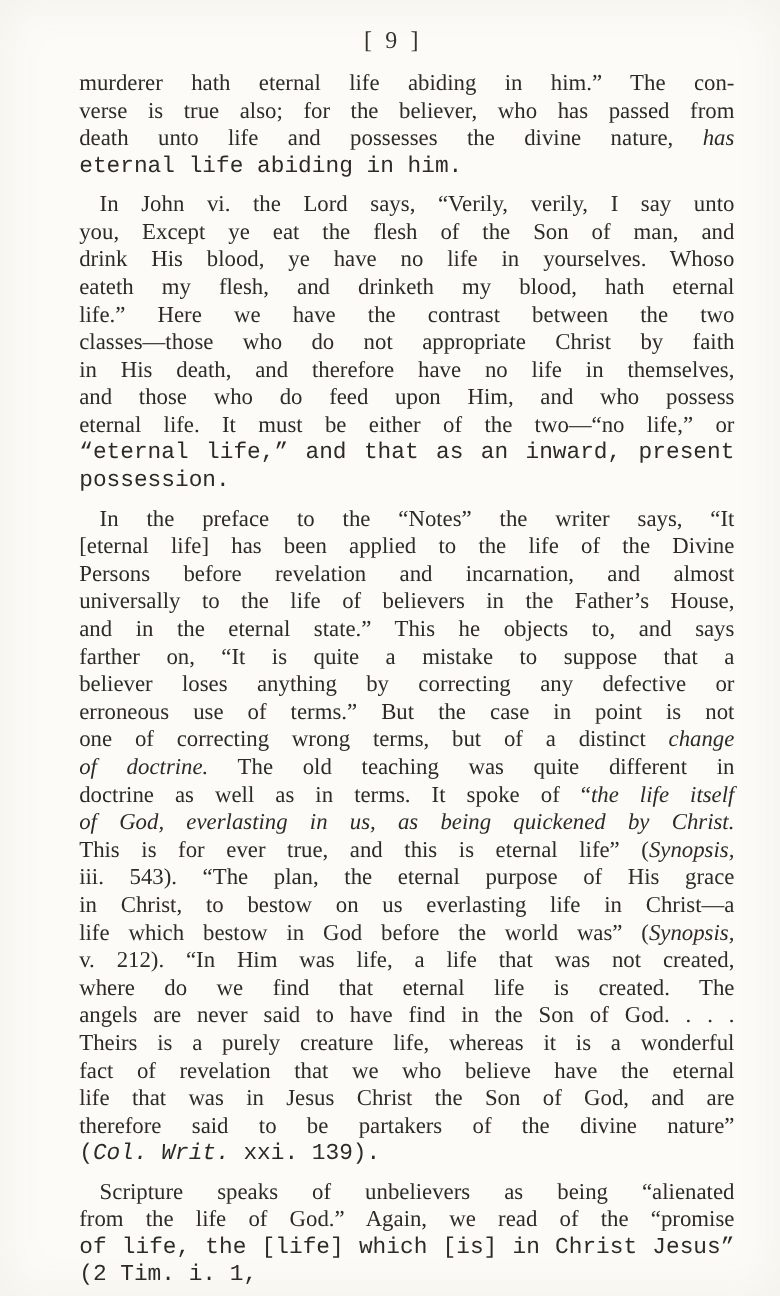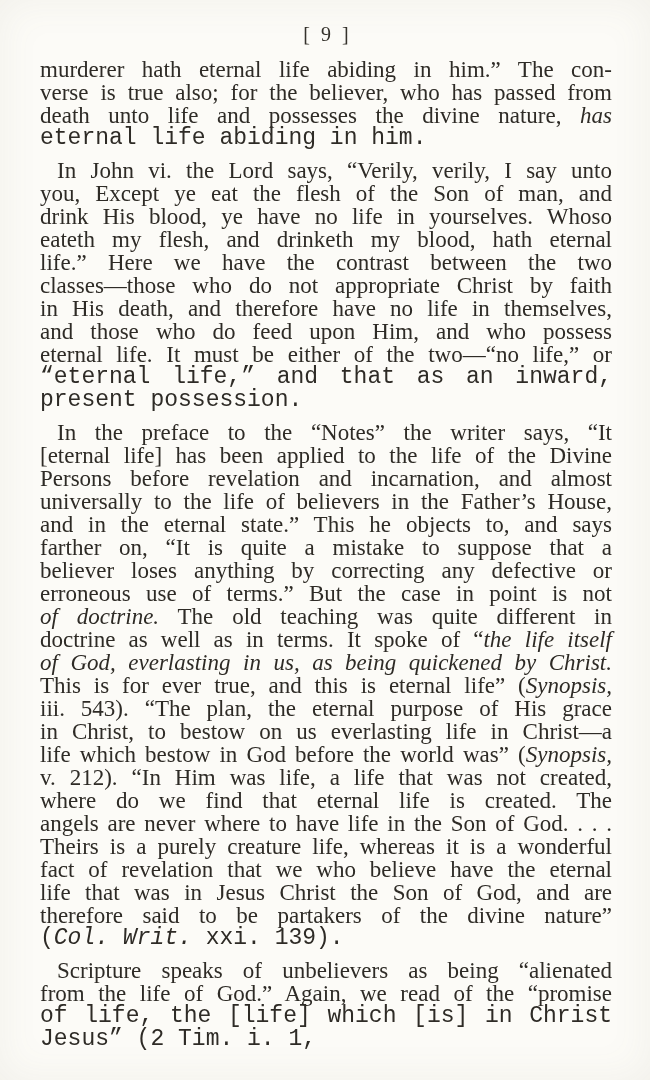--- a/index.html
+++ b/index.html
@@ -20,22 +20,23 @@
   }
   .page-number {
     text-align: center;
     font-size: 20px;
     line-height: 24px;
     margin: 4px 0 12px 0;
     word-spacing: 6px;
     color: #35322c;
   }
   .text-block {
-    font-size: 23px;
+    font-size: 19px;
     line-height: 23px;
+    margin-left: 26px;
   }
   .para { margin: 0 0 9px 0; }
   .para:last-child { margin-bottom: 0; }
   .line {
     text-align: justify;
     -moz-text-align-last: justify;
     text-align-last: justify;
   }
   .line.last {
     -moz-text-align-last: left;
@@ -71,30 +72,31 @@
       </div>
       <div class="para">
         <div class="line indent"><span>In the preface to the “Notes” the writer says, “It</span></div>
         <div class="line"><span>[eternal life] has been applied to the life of the Divine</span></div>
         <div class="line"><span>Persons before revelation and incarnation, and almost</span></div>
         <div class="line"><span>universally to the life of believers in the Father’s House,</span></div>
         <div class="line"><span>and in the eternal state.” This he objects to, and says</span></div>
         <div class="line"><span>farther on, “It is quite a mistake to suppose that a</span></div>
         <div class="line"><span>believer loses anything by correcting any defective or</span></div>
         <div class="line"><span>erroneous use of terms.” But the case in point is not</span></div>
+        <div class="line"><span>one of correcting wrong terms, but of a distinct </span><span class="it">change</span></div>
         <div class="line"><span class="it">of doctrine.</span><span> The old teaching was quite different in</span></div>
         <div class="line"><span>doctrine as well as in terms. It spoke of “</span><span class="it">the life itself</span></div>
         <div class="line"><span class="it">of God, everlasting in us, as being quickened by Christ.</span></div>
         <div class="line"><span>This is for ever true, and this is eternal life” (</span><span class="it">Synopsis,</span></div>
         <div class="line"><span>iii. 543). “The plan, the eternal purpose of His grace</span></div>
         <div class="line"><span>in Christ, to bestow on us everlasting life in Christ—a</span></div>
         <div class="line"><span>life which bestow in God before the world was” (</span><span class="it">Synopsis,</span></div>
         <div class="line"><span>v. 212). “In Him was life, a life that was not created,</span></div>
         <div class="line"><span>where do we find that eternal life is created. The</span></div>
-        <div class="line"><span>angels are never where to have life in the Son of God. . . .</span></div>
+        <div class="line"><span>angels are never said to have find in the Son of God. . . .</span></div>
         <div class="line"><span>Theirs is a purely creature life, whereas it is a wonderful</span></div>
         <div class="line"><span>fact of revelation that we who believe have the eternal</span></div>
         <div class="line"><span>life that was in Jesus Christ the Son of God, and are</span></div>
         <div class="line"><span>therefore said to be partakers of the divine nature”</span></div>
         <div class="line last"><span>(</span><span class="it">Col. Writ.</span><span> xxi. 139).</span></div>
       </div>
       <div class="para">
         <div class="line indent"><span>Scripture speaks of unbelievers as being “alienated</span></div>
         <div class="line"><span>from the life of God.” Again, we read of the “promise</span></div>
         <div class="line last"><span>of life, the [life] which [is] in Christ Jesus” (2 Tim. i. 1,</span></div>

